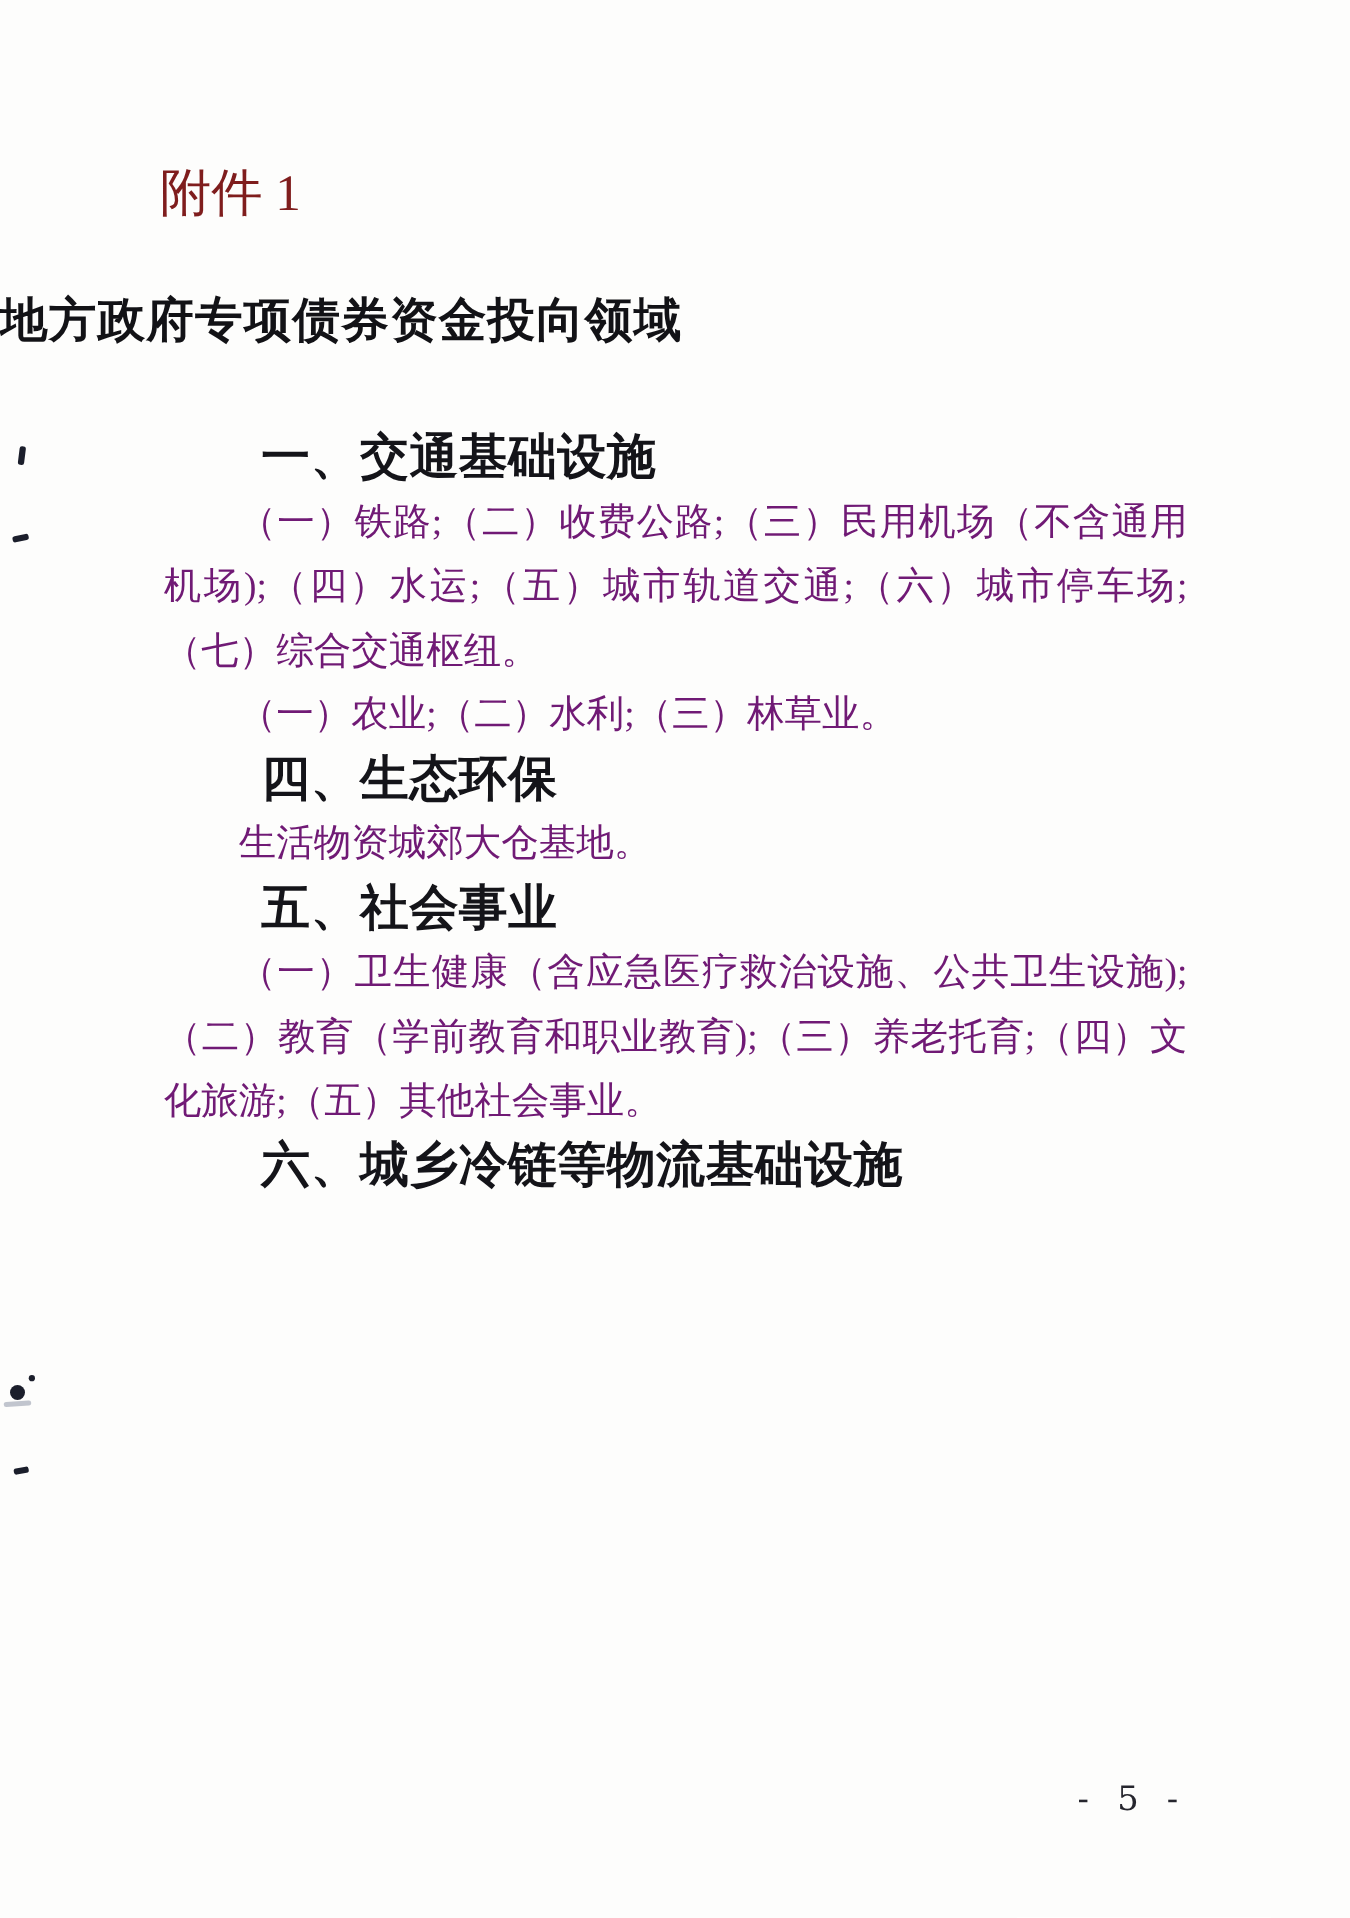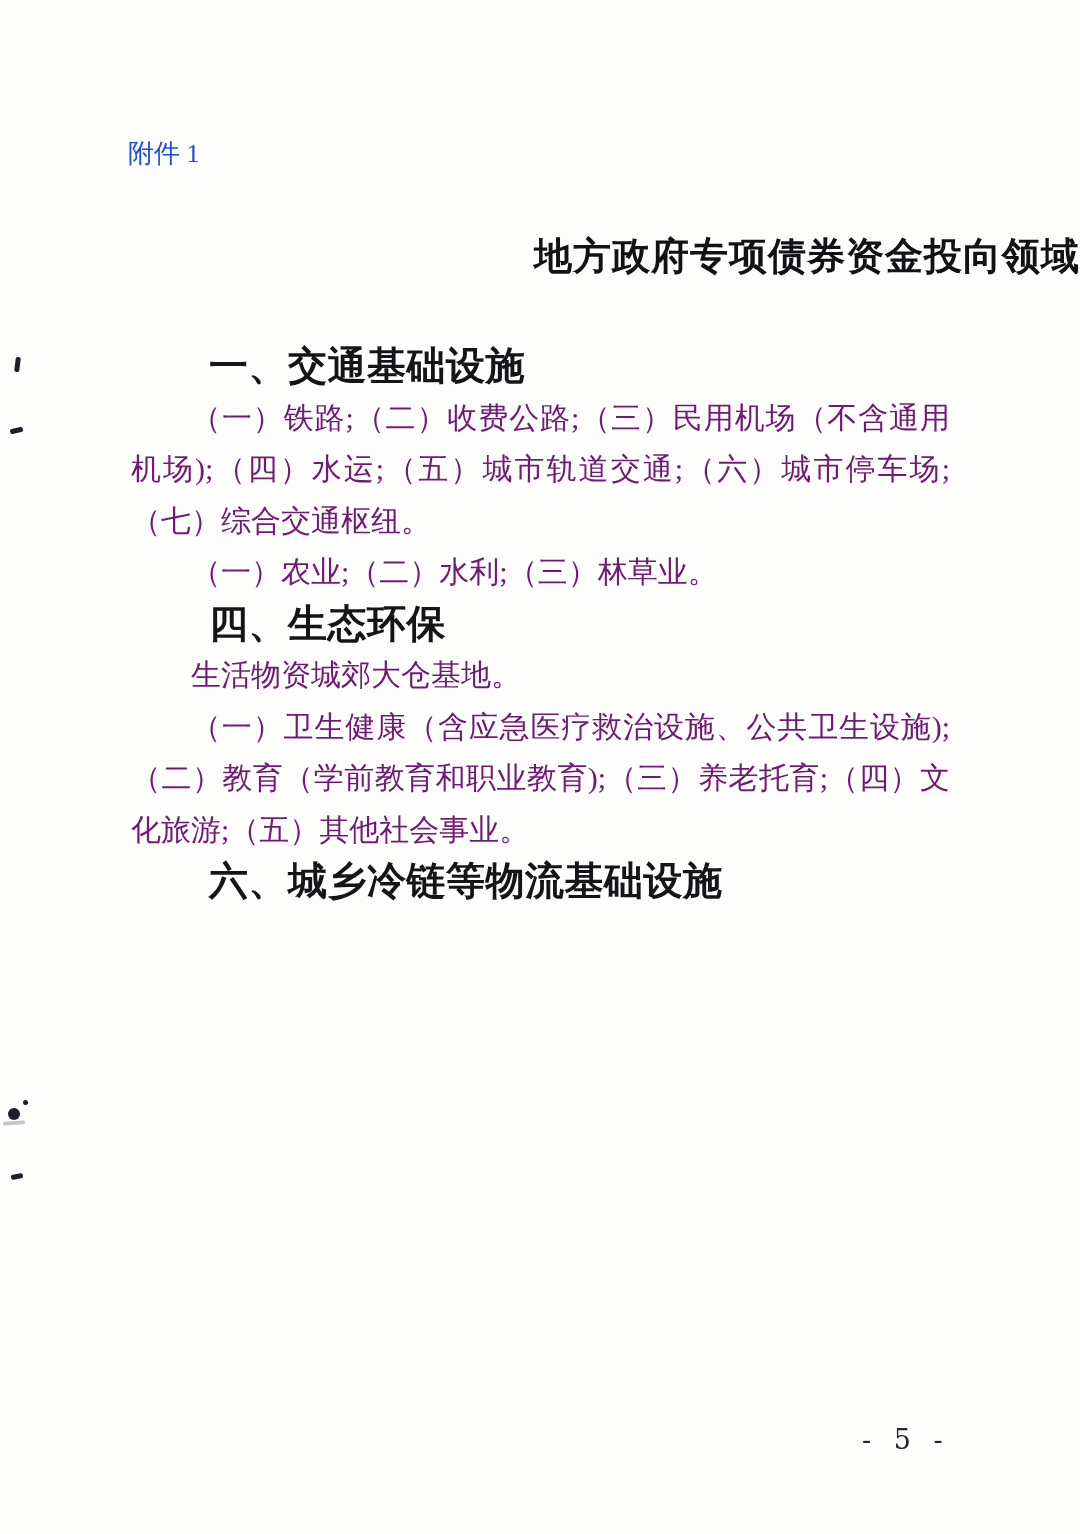--- a/index.html
+++ b/index.html
@@ -13,32 +13,32 @@
     height: 1534px;
     background: #fdfdfc;
     overflow: hidden;
     color: #1d1d22;
   }
   .attachment-label {
     position: absolute;
     left: 128px;
     top: 134px;
     font-family: "Liberation Serif", serif;
-    font-size: 26px;
+    font-size: 41px;
     line-height: 40px;
-    color: #1d4ed8;
+    color: #7f1d1d;
     white-space: pre;
   }
   .doc-title {
     position: absolute;
     left: 0;
     right: 0;
     top: 232px;
     margin: 0;
-    text-align: right;
+    text-align: left;
     font-family: "DejaVu Serif", serif;
     font-weight: 700;
     font-size: 38px;
     line-height: 48px;
     letter-spacing: 1px;
     color: #121216;
   }
   .content {
     position: absolute;
     left: 131px;
@@ -131,20 +131,21 @@
     <section class="sec">
       <p class="sec-body">（一）农业;（二）水利;（三）林草业。</p>
     </section>
 
     <section class="sec">
       <h2 class="sec-heading">四、生态环保</h2>
       <p class="sec-body">生活物资城郊大仓基地。</p>
     </section>
 
     <section class="sec">
+      <h2 class="sec-heading">五、社会事业</h2>
       <p class="sec-body">（一）卫生健康（含应急医疗救治设施、公共卫生设施);（二）教育（学前教育和职业教育);（三）养老托育;（四）文化旅游;（五）其他社会事业。</p>
     </section>
 
     <section class="sec">
       <h2 class="sec-heading">六、城乡冷链等物流基础设施</h2>
     </section>
 
   </div>
 
   <span class="speck speck-tick-1"></span>

